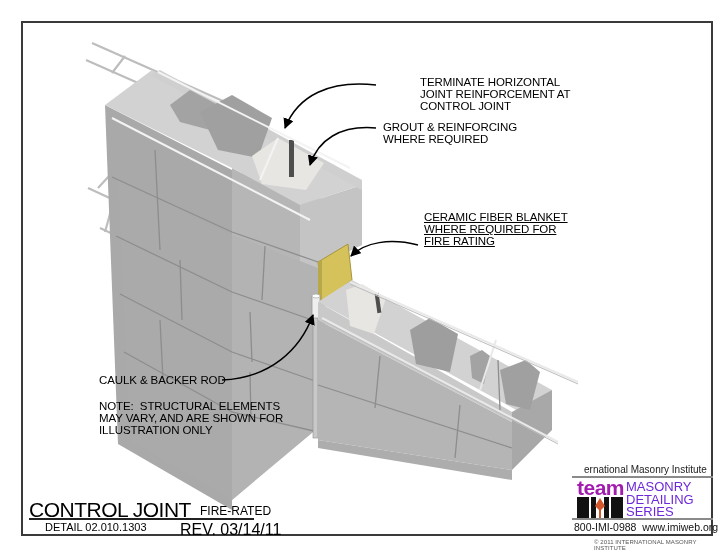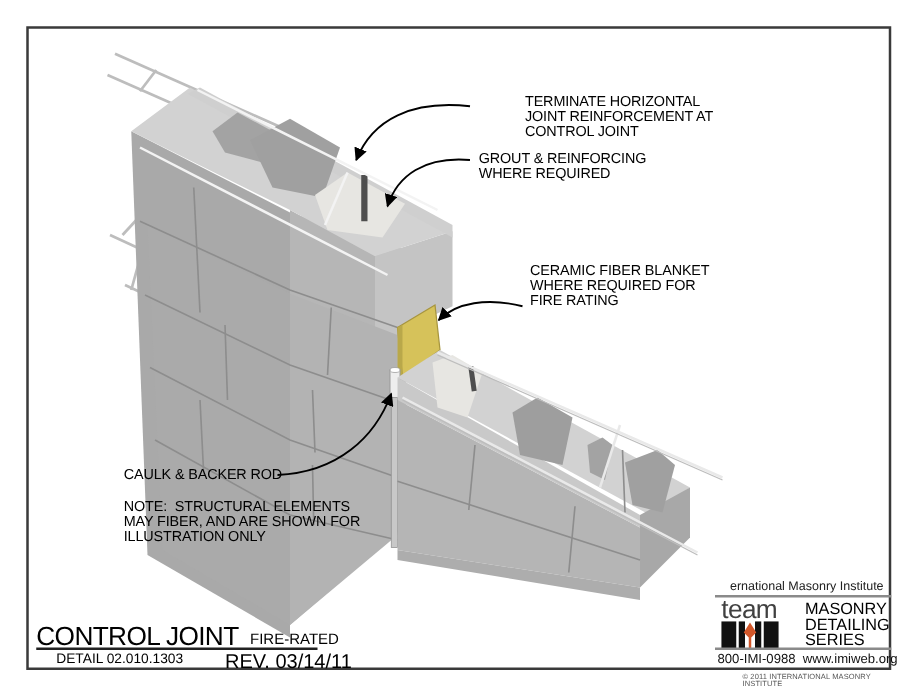--- a/index.html
+++ b/index.html
@@ -7,22 +7,22 @@
   .frame { position:absolute; left:21px; top:21px; width:692px; height:515px; border:2px solid #3a3a3a; box-sizing:border-box; background:#fff; }
   .drawing { position:absolute; left:0; top:0; }
   .label { position:absolute; font-size:11.5px; line-height:12px; letter-spacing:-0.1px; white-space:pre; color:#000; }
   .title-main { position:absolute; left:29px; top:498px; font-size:21px; letter-spacing:-0.5px; }
   .title-sub { position:absolute; left:200px; top:504px; font-size:12px; }
   .title-rule { position:absolute; left:29px; top:518px; width:225px; height:1.5px; background:#222; }
   .detail-no { position:absolute; left:29px; top:521px; font-size:11px;padding-left:16px; }
   .rev { position:absolute; left:180px; top:521px; font-size:16px; }
   .logo-top { position:absolute; left:584px; top:464px; font-size:10px; color:#222;text-align:center; }
   .logo-rule { position:absolute; height:2px; background:#8a8a8a; }
-  .team { position:absolute; left:577px; top:478px; font-size:21px; font-weight:normal; color:#404040; letter-spacing:-0.5px; line-height:20px; }
-  .series { position:absolute; left:644px; top:481px; font-size:13px; line-height:12.5px; color:#000000; white-space:pre; }
+  .team { position:absolute; left:577px; top:478px; font-size:21px; font-weight:bold; color:#a21caf; letter-spacing:-0.5px; line-height:20px; }
+  .series { position:absolute; left:626px; top:481px; font-size:13px; line-height:12.5px; color:#6d28d9; white-space:pre; }
   .phone { position:absolute; left:574px; top:521px; font-size:10.5px; color:#111; white-space:pre; }
   .copyright { position:absolute; left:594px; top:539px; font-size:6px; color:#555; letter-spacing:0.1px; }
 </style>
 </head>
 <body>
 
 <div class="frame"></div>
 
 <svg class="drawing" width="720" height="556" viewBox="0 0 720 556">
   <defs>
@@ -134,26 +134,26 @@
     <path d="M418,245 C390,238 365,242 351,256" marker-end="url(#arrow)"></path>
     <path d="M222,380 C270,378 300,350 313,315" marker-end="url(#arrow)"></path>
   </g>
 </svg>
 
 <div class="label" style="left:383px; top:76px;margin-left:37px;">TERMINATE HORIZONTAL
 JOINT REINFORCEMENT AT
 CONTROL JOINT</div>
 <div class="label" style="left:383px; top:121px;">GROUT &amp; REINFORCING
 WHERE REQUIRED</div>
-<div class="label" style="left:424px; top:211px;">CERAMIC FIBER BLANKET
+<div class="label" style="left:424px; top:211px;text-decoration:underline;">CERAMIC FIBER BLANKET
 WHERE REQUIRED FOR
 FIRE RATING</div>
 <div class="label" style="left:99px; top:374px;text-align:right;">CAULK &amp; BACKER ROD</div>
 <div class="label" style="left:99px; top:400px;">NOTE:  STRUCTURAL ELEMENTS
-MAY FIBER, AND ARE SHOWN FOR
+MAY VARY, AND ARE SHOWN FOR
 ILLUSTRATION ONLY</div>
 
 <div class="title-main">CONTROL JOINT</div>
 <div class="title-sub">FIRE-RATED</div>
 <div class="title-rule"></div>
 <div class="detail-no">DETAIL 02.010.1303</div>
 <div class="rev">REV. 03/14/11</div>
 
 <div class="logo-top">ernational Masonry Institute</div>
 <div class="logo-rule" style="left:572px; top:476px; width:141px;"></div>

